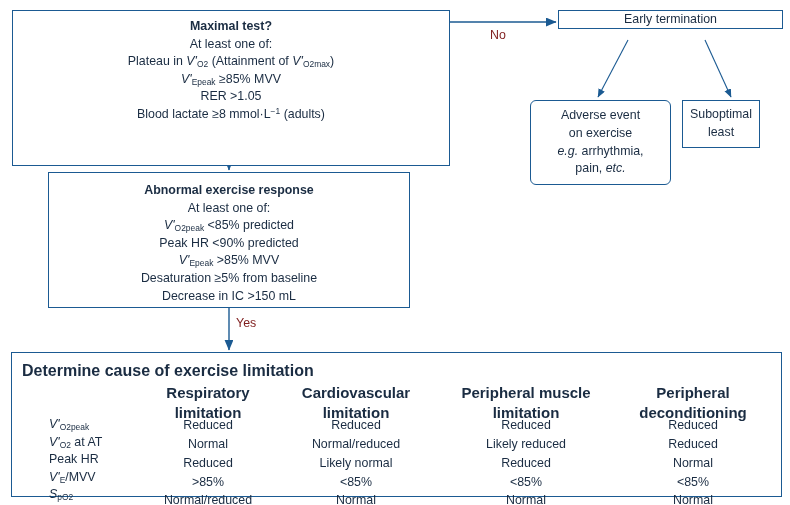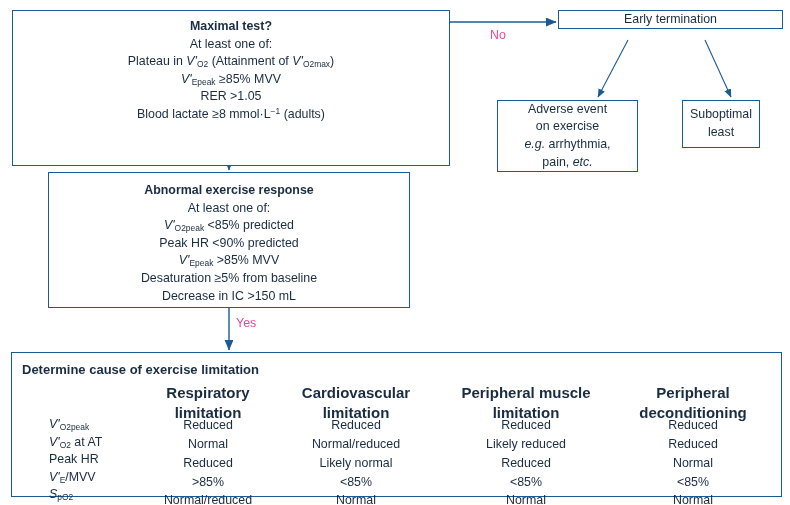--- a/index.html
+++ b/index.html
@@ -54,36 +54,36 @@
     position: absolute;
     left: 0; top: 0;
     width: 790px;
     height: 505px;
     pointer-events: none;
     overflow: visible;
   }
   .edge-label {
     position: absolute;
     font-size: 12.4px;
-    color: #ec4899;
+    color: #7f1d1d;
     white-space: nowrap;
   }
   
   #box1 { left: 12px; top: 10px; width: 438px; height: 156px; }
   #box1 .inner { padding-top: 7px; }
   
   #box-early { left: 558px; top: 10px; width: 225px; height: 19px; }
   #box-early .inner {
     height: 100%;
     display: flex;
     align-items: center;
     justify-content: center;
   }
   
-  #box-adverse { left: 497px; top: 100px; width: 141px; height: 72px; }
+  #box-adverse { left: 530px; top: 100px; width: 141px; height: 85px; border-radius: 6px; }
   #box-adverse .inner {
     height: 100%;
     display: flex;
     flex-direction: column;
     align-items: center;
     justify-content: center;
   }
   
   #box-subopt { left: 682px; top: 100px; width: 78px; height: 48px; }
   #box-subopt .inner {
@@ -95,21 +95,21 @@
   }
   
   #box2 { left: 48px; top: 172px; width: 362px; height: 136px; }
   #box2 .inner { padding-top: 9px; }
   
   #box3 { left: 11px; top: 352px; width: 771px; height: 145px; }
   #tbl-title {
     position: absolute;
     left: 10px;
     top: 9px;
-    font-size: 13px;
+    font-size: 16px;
     font-weight: bold;
   }
   .col-head {
     position: absolute;
     text-align: center;
     font-weight: bold;
     font-size: 15px;
     line-height: 1.35;
     transform: translateX(-50%);
     top: 30px;

